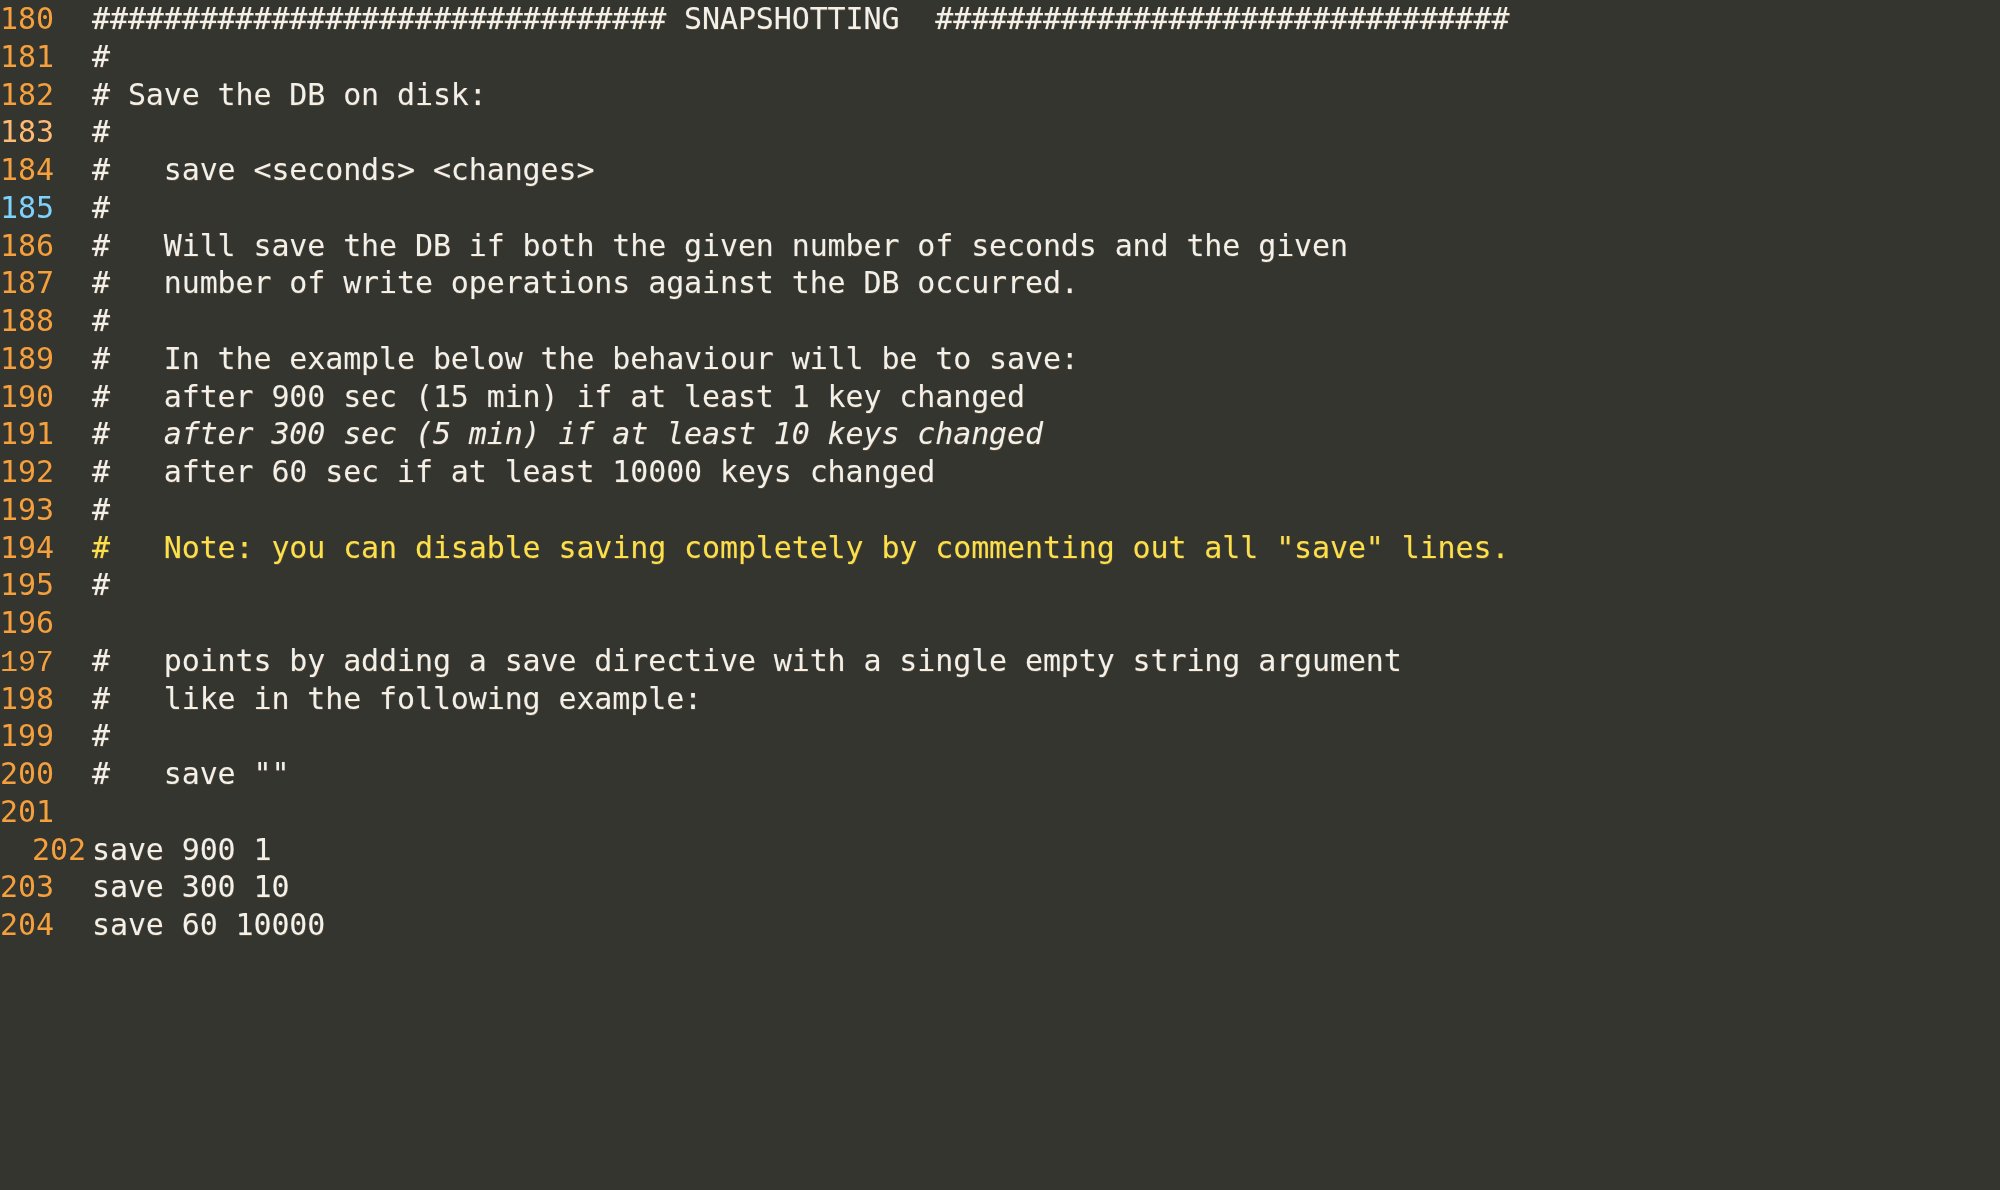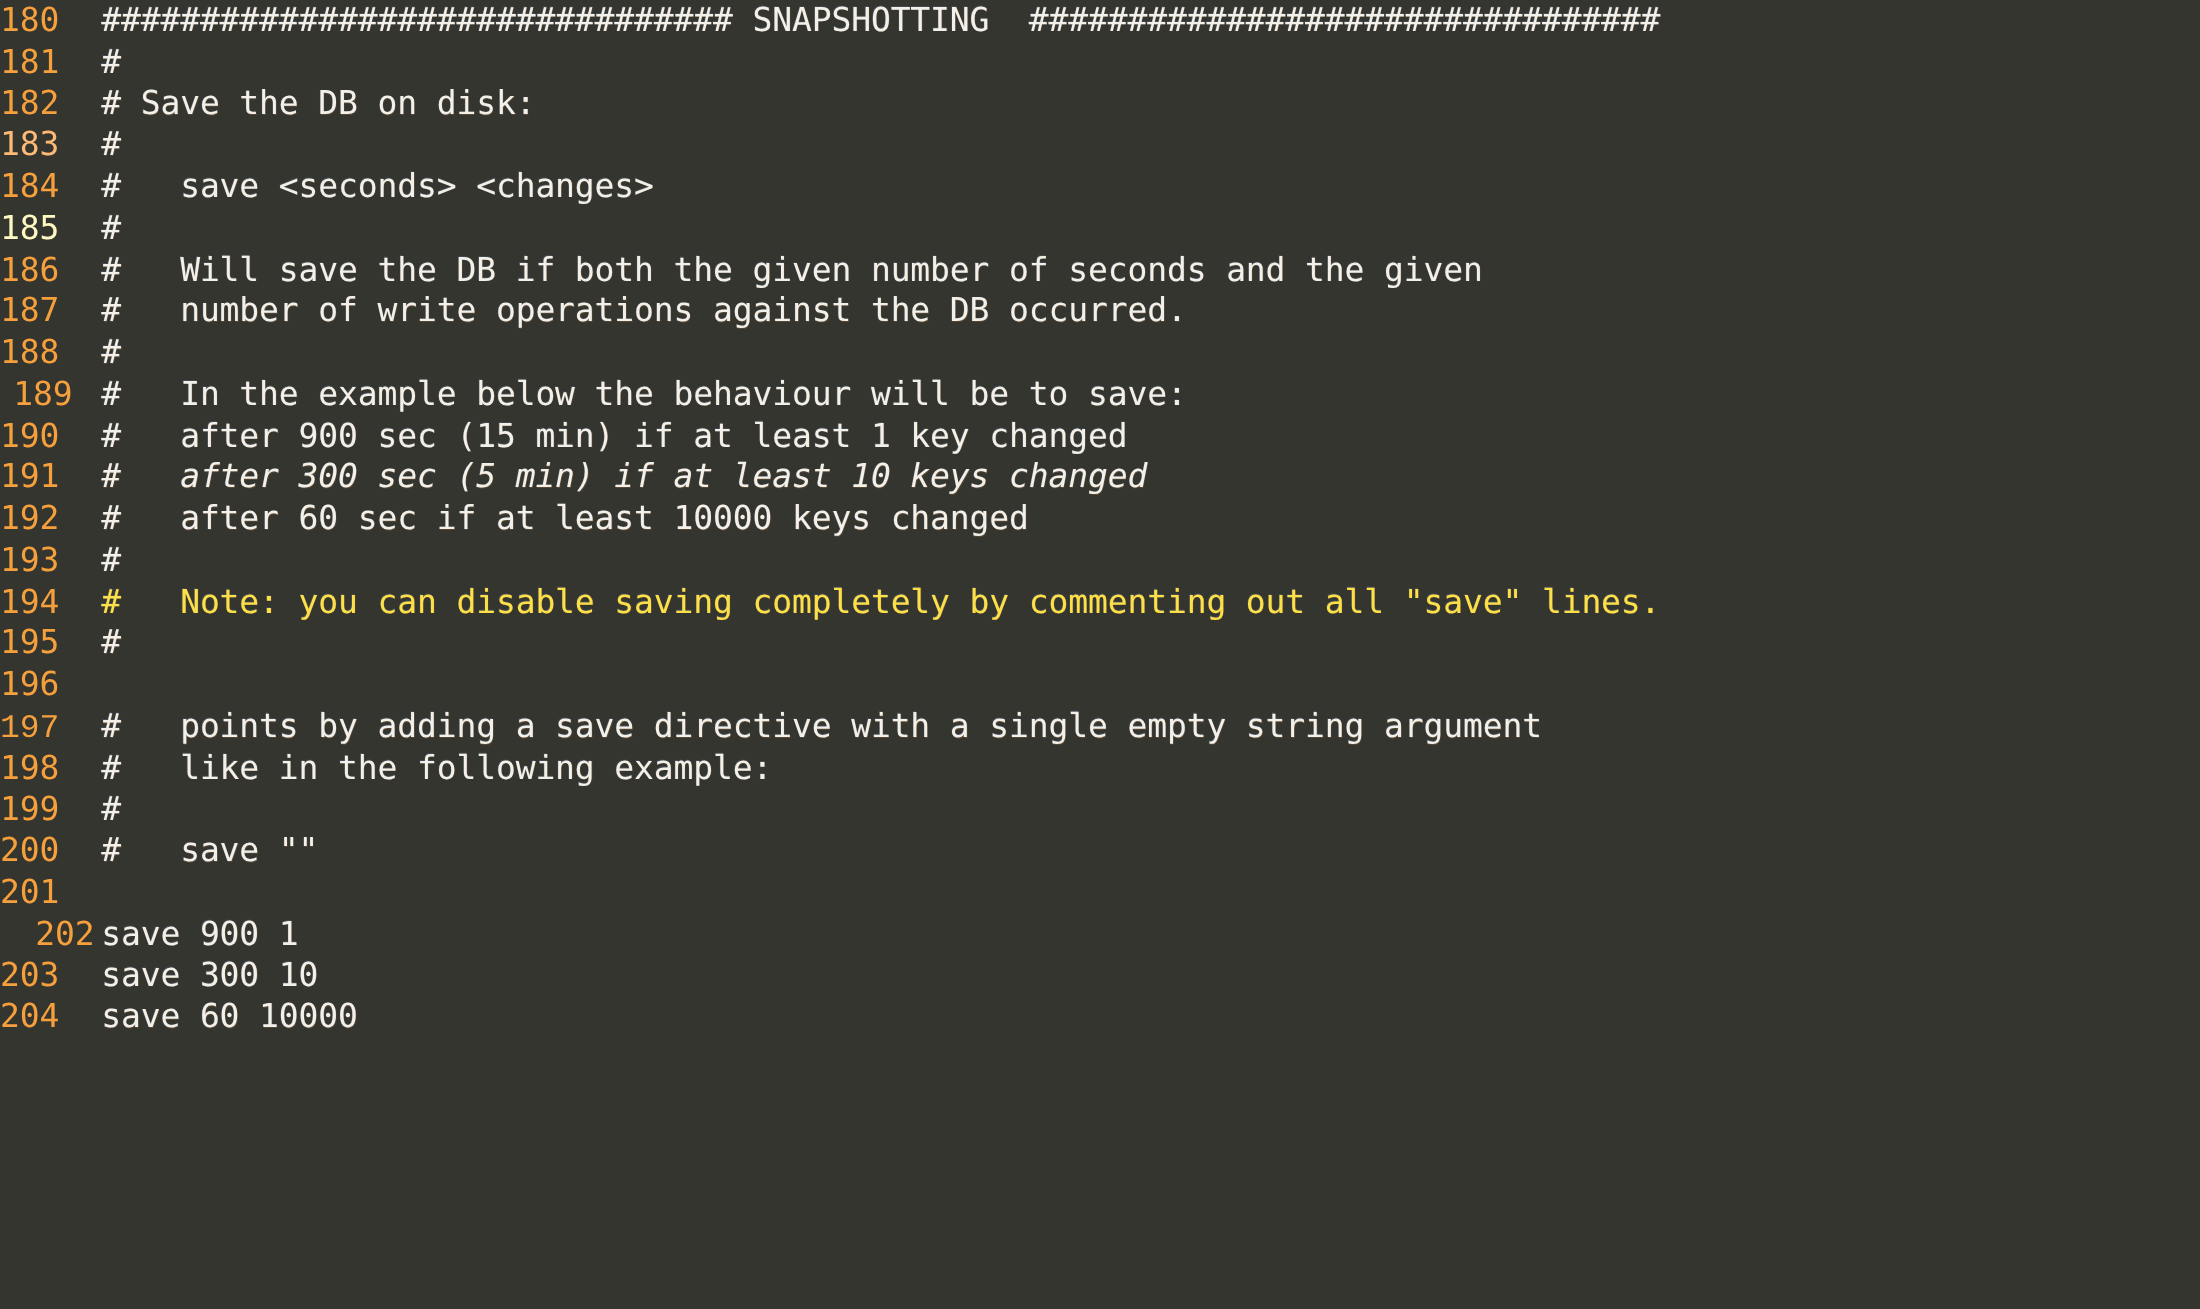--- a/index.html
+++ b/index.html
@@ -53,25 +53,25 @@
 </style>
 </head>
 <body>
 
 <div id="editor" style="background: rgb(53, 53, 48);">
     <div class="code-line"><span class="gutter" style="color: rgb(245, 160, 60);">180</span><span class="content" style="color: rgb(242, 240, 232);">################################ SNAPSHOTTING  ################################</span></div>
     <div class="code-line"><span class="gutter" style="color: rgb(245, 160, 60);">181</span><span class="content" style="color: rgb(242, 240, 232);">#</span></div>
     <div class="code-line"><span class="gutter" style="color: rgb(245, 160, 60);">182</span><span class="content" style="color: rgb(242, 240, 232);"># Save the DB on disk:</span></div>
     <div class="code-line"><span class="gutter" style="color: #fdba74;">183</span><span class="content" style="color: rgb(242, 240, 232);">#</span></div>
     <div class="code-line"><span class="gutter" style="color: rgb(245, 160, 60);">184</span><span class="content" style="color: rgb(242, 240, 232);">#   save &lt;seconds&gt; &lt;changes&gt;</span></div>
-    <div class="code-line"><span class="gutter" style="color: #fef9c3;">185</span><span class="content" style="color: rgb(242, 240, 232);">#</span></div>
+    <div class="code-line"><span class="gutter" style="color: #7dd3fc;">185</span><span class="content" style="color: rgb(242, 240, 232);">#</span></div>
     <div class="code-line"><span class="gutter" style="color: rgb(245, 160, 60);">186</span><span class="content" style="color: rgb(242, 240, 232);">#   Will save the DB if both the given number of seconds and the given</span></div>
     <div class="code-line"><span class="gutter" style="color: rgb(245, 160, 60);">187</span><span class="content" style="color: rgb(242, 240, 232);">#   number of write operations against the DB occurred.</span></div>
     <div class="code-line"><span class="gutter" style="color: rgb(245, 160, 60);">188</span><span class="content" style="color: rgb(242, 240, 232);">#</span></div>
-    <div class="code-line"><span class="gutter" style="color: rgb(245, 160, 60); padding-left: 12px;">189</span><span class="content" style="color: rgb(242, 240, 232);">#   In the example below the behaviour will be to save:</span></div>
+    <div class="code-line"><span class="gutter" style="color: rgb(245, 160, 60);">189</span><span class="content" style="color: rgb(242, 240, 232);">#   In the example below the behaviour will be to save:</span></div>
     <div class="code-line"><span class="gutter" style="color: rgb(245, 160, 60);">190</span><span class="content" style="color: rgb(242, 240, 232);">#   after 900 sec (15 min) if at least 1 key changed</span></div>
     <div class="code-line"><span class="gutter" style="color: rgb(245, 160, 60);">191</span><span class="content" style="color: rgb(242, 240, 232); font-style: italic;">#   after 300 sec (5 min) if at least 10 keys changed</span></div>
     <div class="code-line"><span class="gutter" style="color: rgb(245, 160, 60);">192</span><span class="content" style="color: rgb(242, 240, 232);">#   after 60 sec if at least 10000 keys changed</span></div>
     <div class="code-line"><span class="gutter" style="color: rgb(245, 160, 60);">193</span><span class="content" style="color: rgb(242, 240, 232);">#</span></div>
     <div class="code-line"><span class="gutter" style="color: rgb(245, 160, 60);">194</span><span class="content" style="color: #fde047;">#   Note: you can disable saving completely by commenting out all "save" lines.</span></div>
     <div class="code-line"><span class="gutter" style="color: rgb(245, 160, 60);">195</span><span class="content" style="color: rgb(242, 240, 232);">#</span></div>
     <div class="code-line"><span class="gutter" style="color: rgb(245, 160, 60);">196</span></div>
     <div class="code-line"><span class="gutter" style="color: rgb(245, 160, 60); font-family: Liberation Mono, monospace;">197</span><span class="content" style="color: rgb(242, 240, 232);">#   points by adding a save directive with a single empty string argument</span></div>
     <div class="code-line"><span class="gutter" style="color: rgb(245, 160, 60);">198</span><span class="content" style="color: rgb(242, 240, 232);">#   like in the following example:</span></div>
     <div class="code-line"><span class="gutter" style="color: rgb(245, 160, 60);">199</span><span class="content" style="color: rgb(242, 240, 232);">#</span></div>

